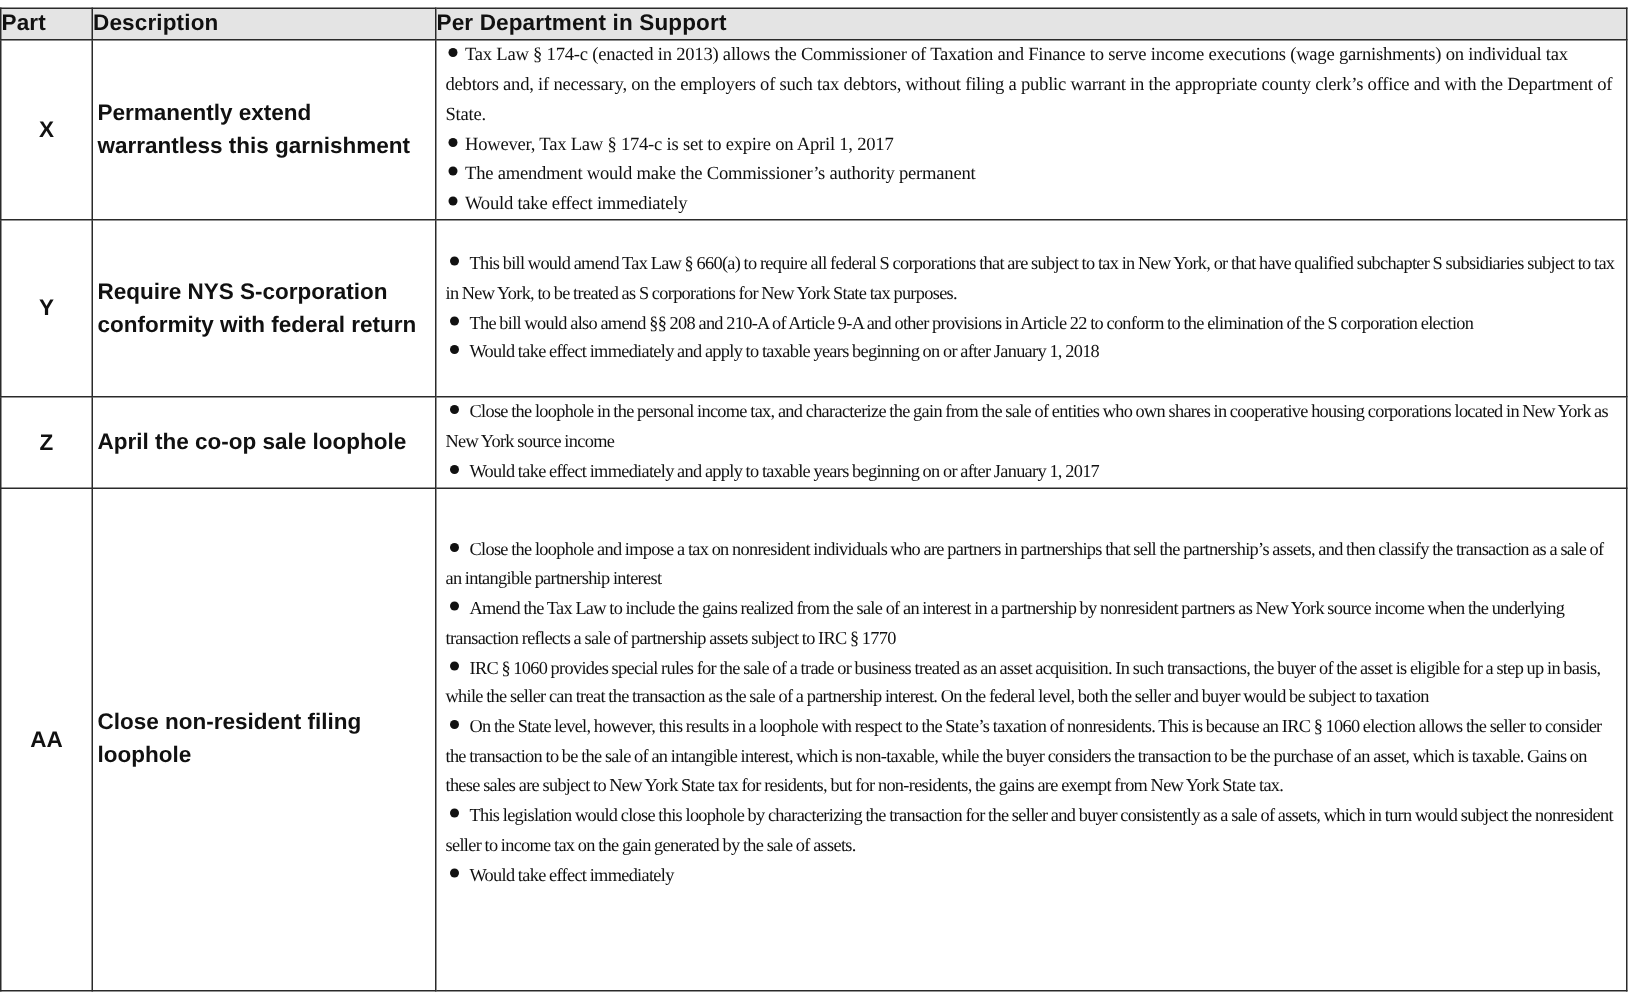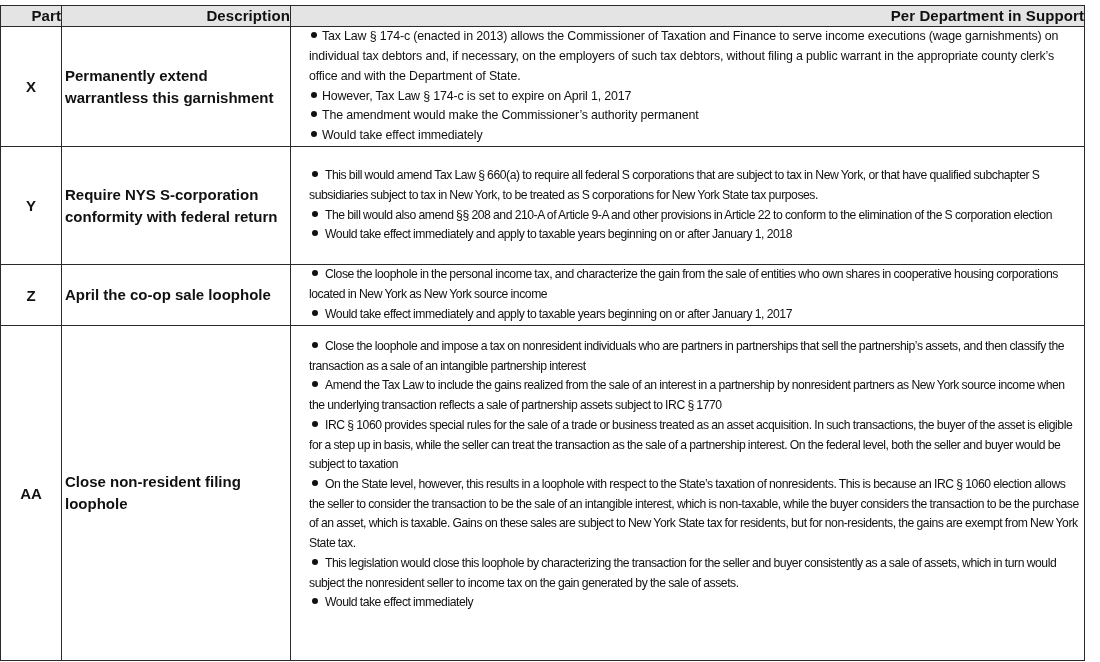--- a/index.html
+++ b/index.html
@@ -26,43 +26,44 @@
     th, td {
       border: 1.5px solid #2a2a2a;
       padding: 0;
     }
     thead th {
       background: #e4e4e4;
       font-weight: bold;
       font-size: 15px;
       height: 20px;
       line-height: 20px;
-      text-align: right;
+      text-align: left;
       letter-spacing: 0.1px;
     }
     td.part {
       text-align: center;
       font-weight: bold;
       font-size: 15px;
       vertical-align: middle;
     }
     td.desc {
       font-weight: bold;
       font-size: 15px;
       line-height: 22px;
       padding-left: 3px;
       vertical-align: middle;
     }
     td.memo {
       font-size: 12.4px;
       line-height: 19.7px;
-      padding-left: 18px;
+      padding-left: 6px;
       padding-right: 4px;
       vertical-align: middle;
       letter-spacing: -0.15px;
+      font-family: Liberation Serif, serif;
     }
     td.memo.condensed {
       font-size: 12.2px;
       letter-spacing: -0.45px;
       word-spacing: -0.3px;
     }
     .bullet-line {
       display: block;
     }
     .bullet {

